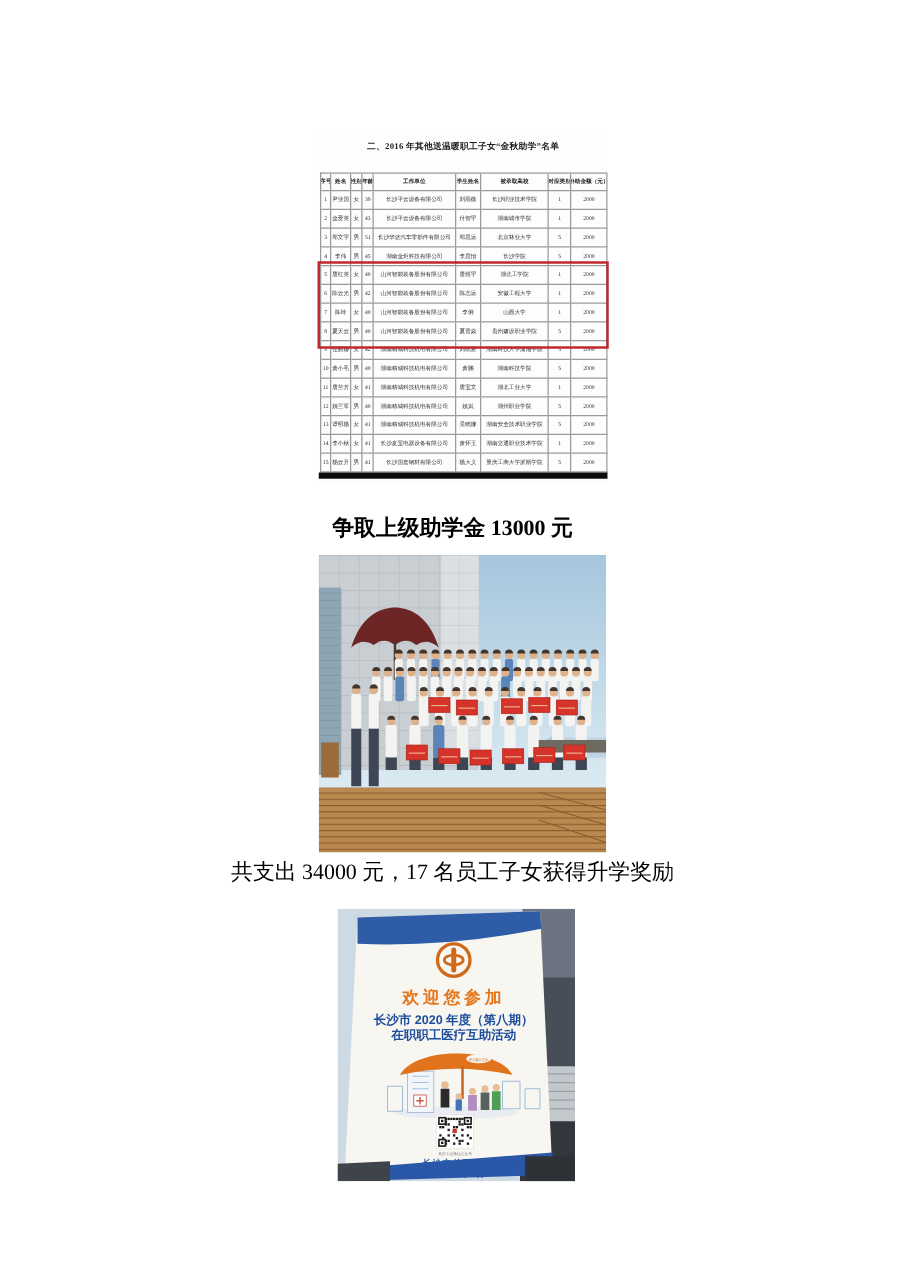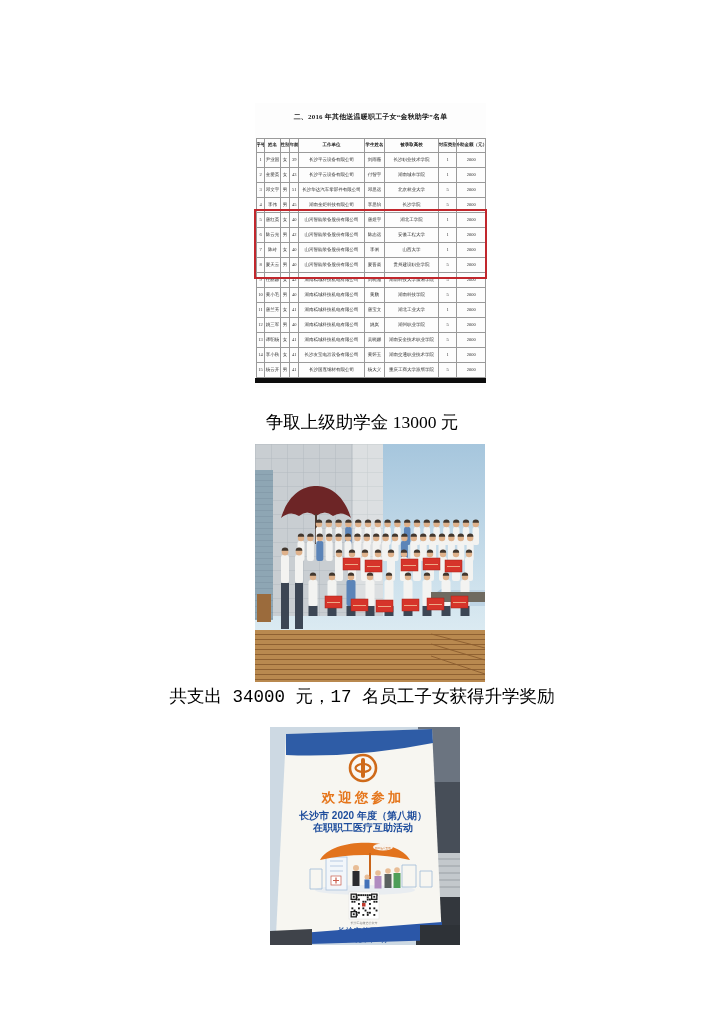--- a/index.html
+++ b/index.html
@@ -19,22 +19,22 @@
     box-sizing:border-box;border-right:0.5px solid #9a9a9a;border-bottom:0.5px solid #9a9a9a;
     font-size:4.5px;color:#2e2e2e;display:flex;align-items:center;justify-content:center;
     overflow:hidden;white-space:nowrap;line-height:1;
   }
   .thead .tcell{font-weight:bold;color:#222;}
   .hl-band{position:absolute;left:-1px;top:106px;width:229px;height:66px;border:2px solid #c1272d;z-index:4;pointer-events:none;}
   .black-bar{position:absolute;left:0;top:275px;width:231px;height:5px;background:#0c0c0c;}
 
   
   .caption{position:absolute;left:0;width:724px;text-align:center;font-size:17.5px;color:#000;line-height:26px;white-space:nowrap;}
-  #cap1{top:409px;}
-  #cap2{top:684px;font-family:Liberation Mono, monospace;}
+  #cap1{top:409px;font-weight:bold;}
+  #cap2{top:684px;}
 
   
   .photo1{position:absolute;left:255px;top:444px;width:230px;height:238px;}
   .photo2{position:absolute;left:270px;top:727px;width:190px;height:218px;}
   svg{display:block;}
   .poster-text{font-family:"Liberation Sans","DejaVu Sans",sans-serif;font-weight:bold;}
 </style>
 </head>
 <body>
 

